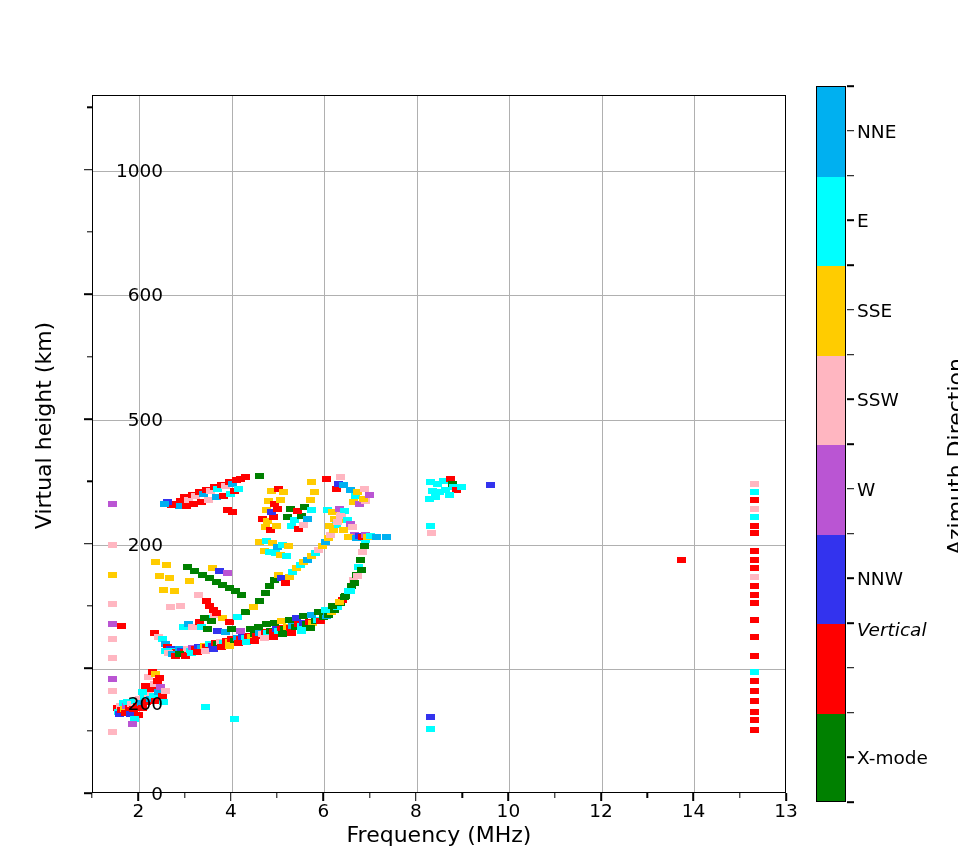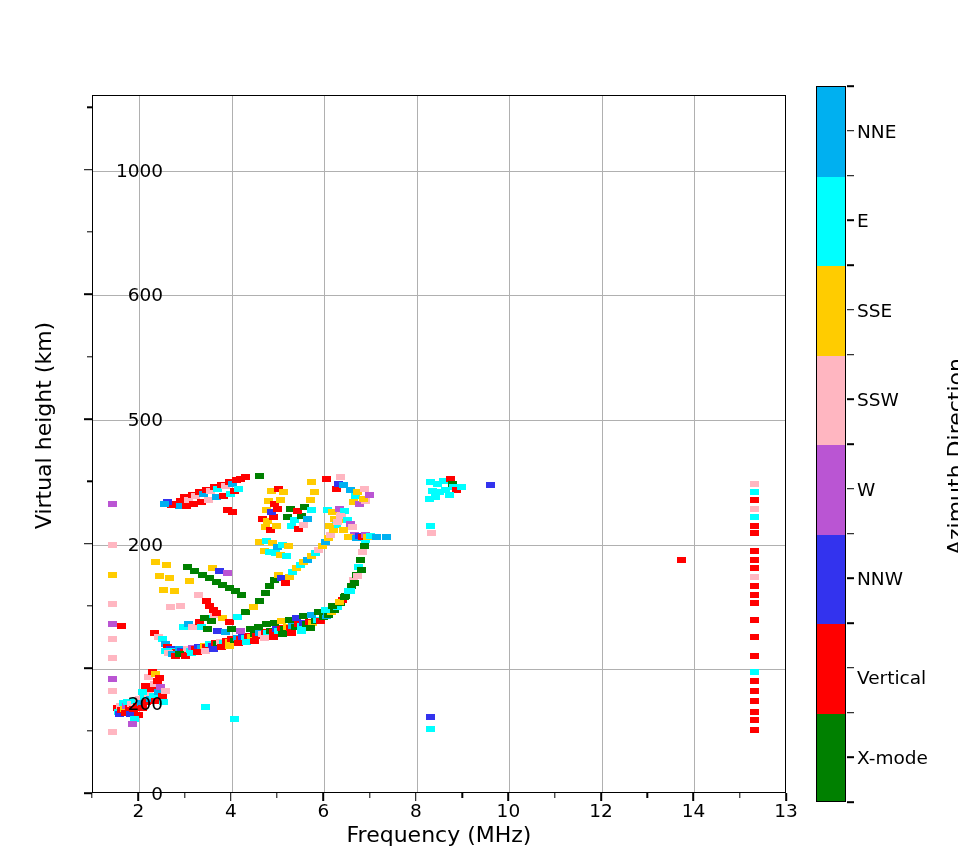--- a/index.html
+++ b/index.html
@@ -670,21 +670,21 @@
       <div class="cbar-label" style="top: 220.25px;">E</div>
       <div class="cbar-tick" style="top: 309.75px;"></div>
       <div class="cbar-label" style="top: 309.75px;">SSE</div>
       <div class="cbar-tick" style="top: 399.25px;"></div>
       <div class="cbar-label" style="top: 399.25px;">SSW</div>
       <div class="cbar-tick" style="top: 488.75px;"></div>
       <div class="cbar-label" style="top: 488.75px;">W</div>
       <div class="cbar-tick" style="top: 578.25px;"></div>
       <div class="cbar-label" style="top: 578.25px;">NNW</div>
       <div class="cbar-tick" style="top: 667.75px;"></div>
-      <div class="cbar-label" style="top: 677px;">Vertical</div>
+      <div class="cbar-label" style="top: 629px; font-style: italic;">Vertical</div>
       <div class="cbar-tick" style="top: 757.25px;"></div>
       <div class="cbar-label" style="top: 757.25px;">X-mode</div>
       <div class="cbar-tick" style="top: 86px;"></div>
       <div class="cbar-tick" style="top: 175.5px;"></div>
       <div class="cbar-tick" style="top: 265px;"></div>
       <div class="cbar-tick" style="top: 354.5px;"></div>
       <div class="cbar-tick" style="top: 444px;"></div>
       <div class="cbar-tick" style="top: 533.5px;"></div>
       <div class="cbar-tick" style="top: 623px;"></div>
       <div class="cbar-tick" style="top: 712.5px;"></div>

